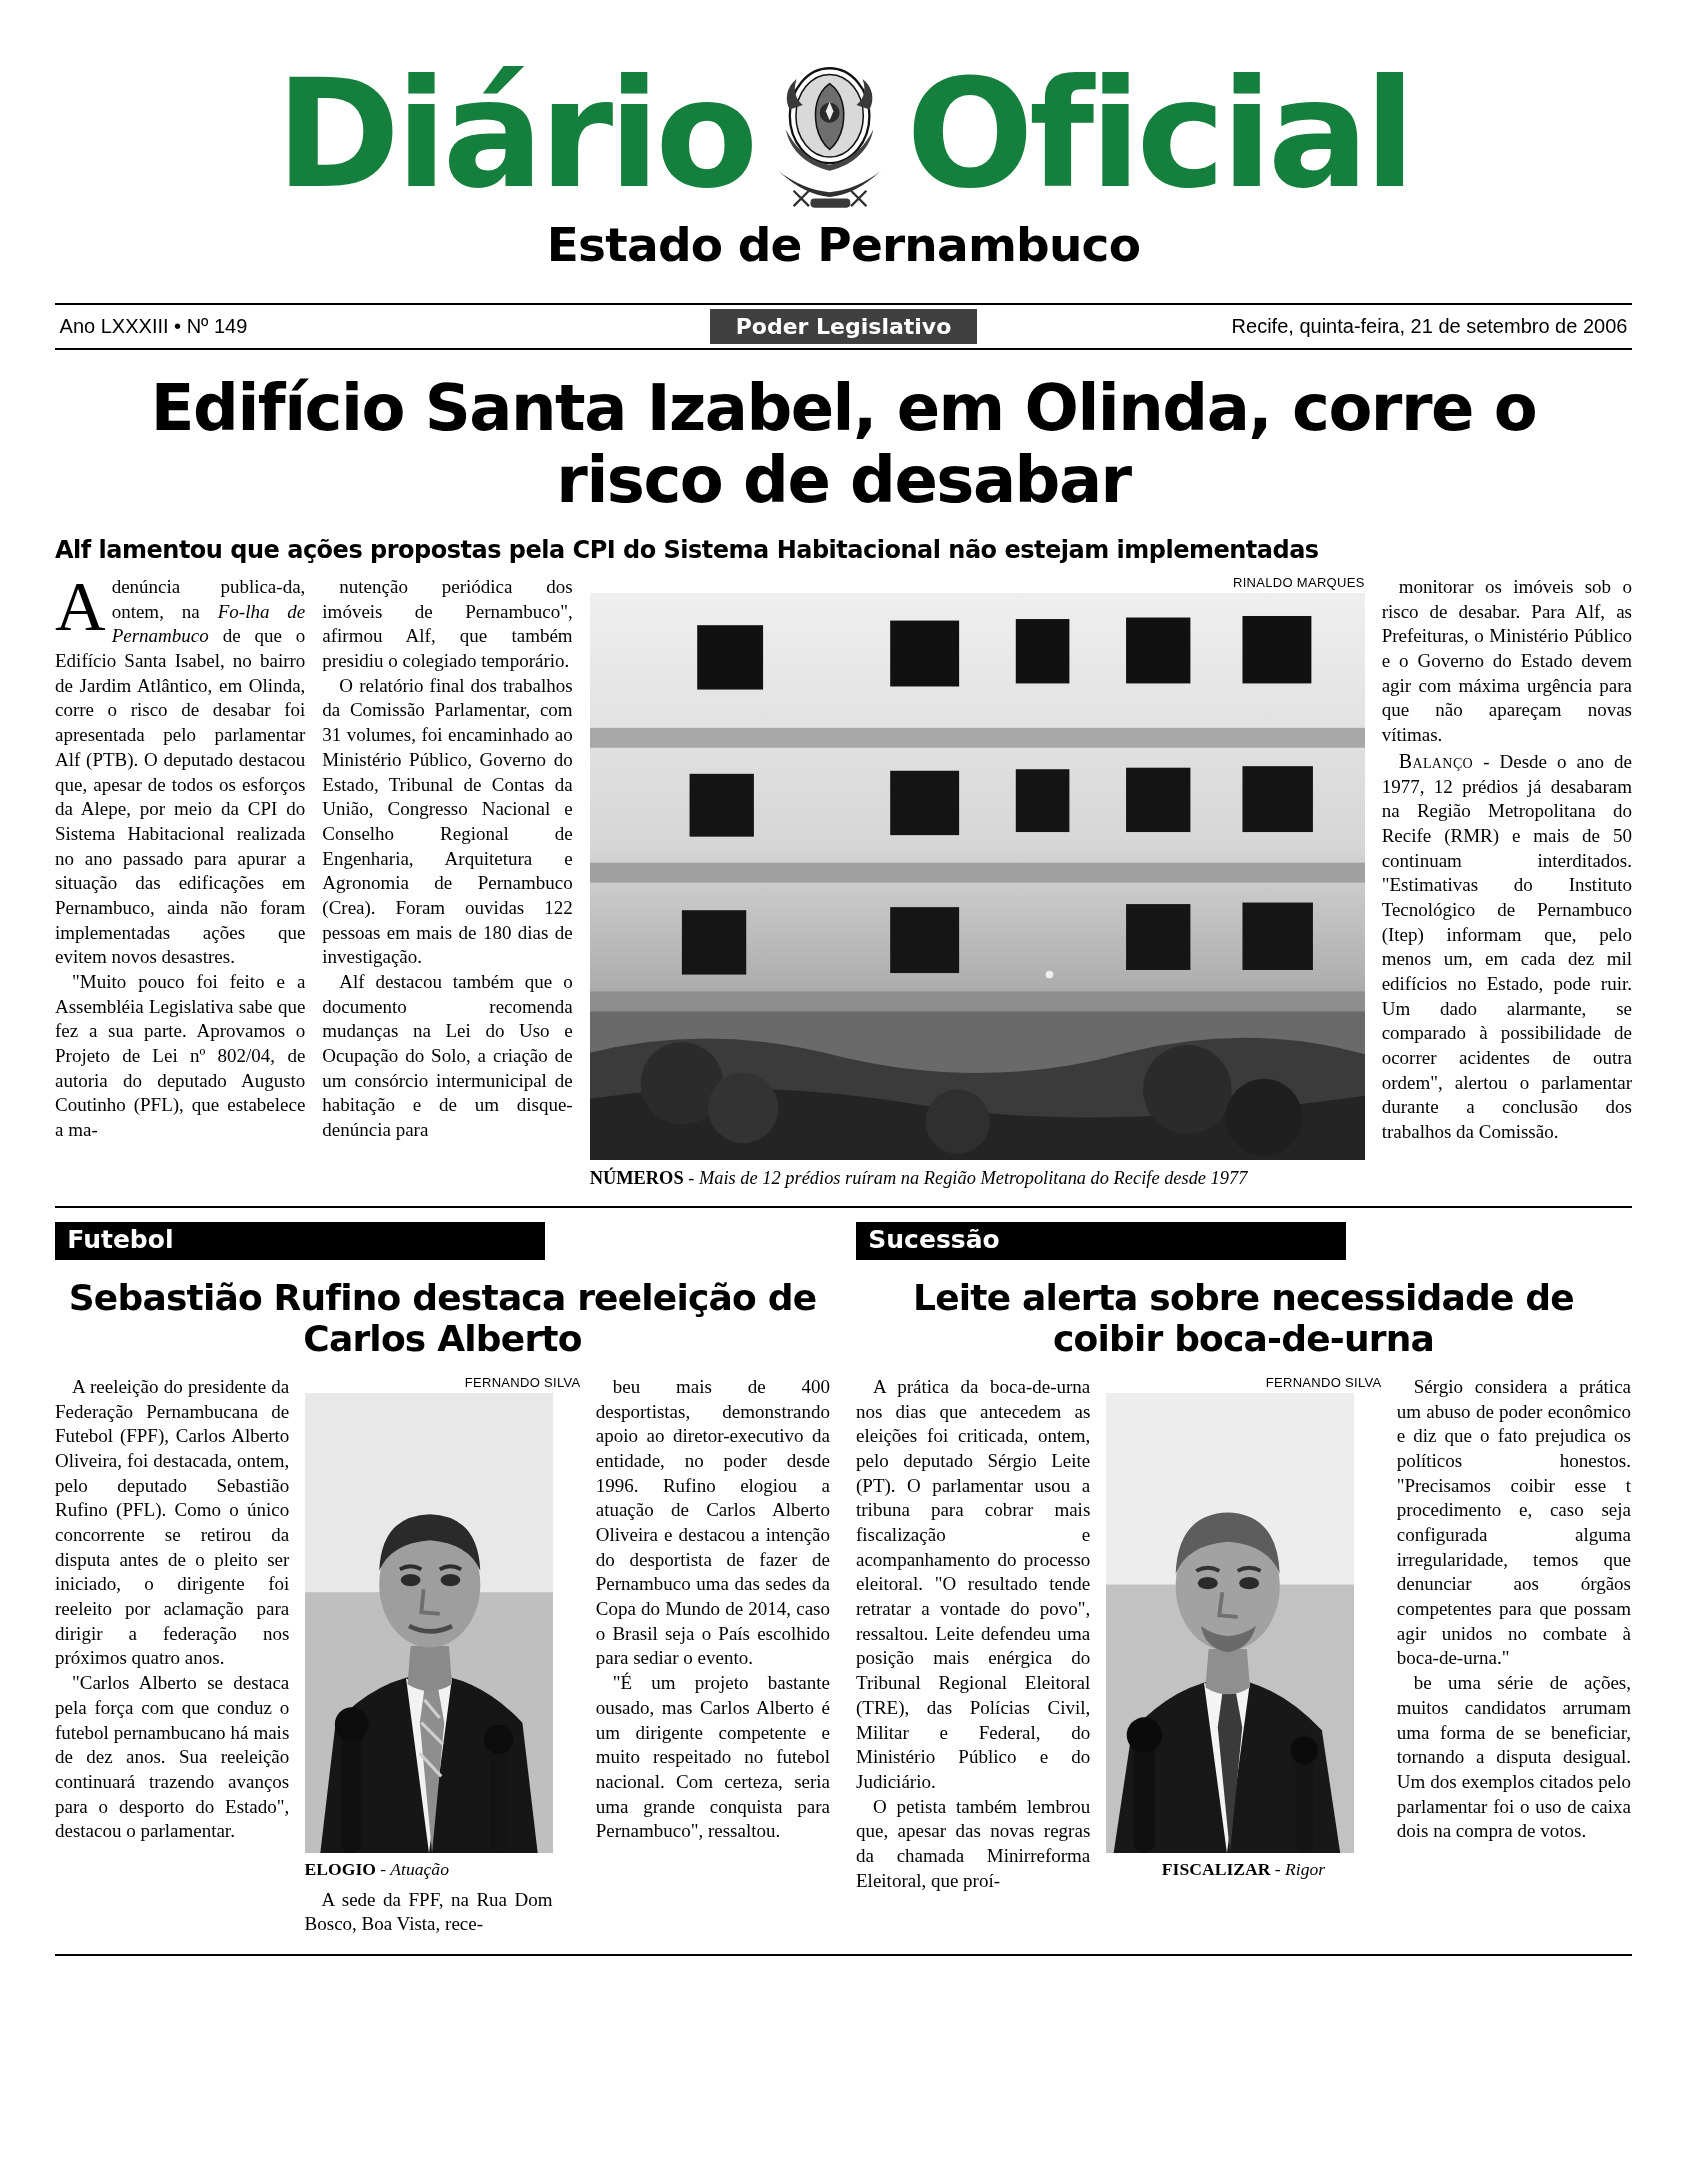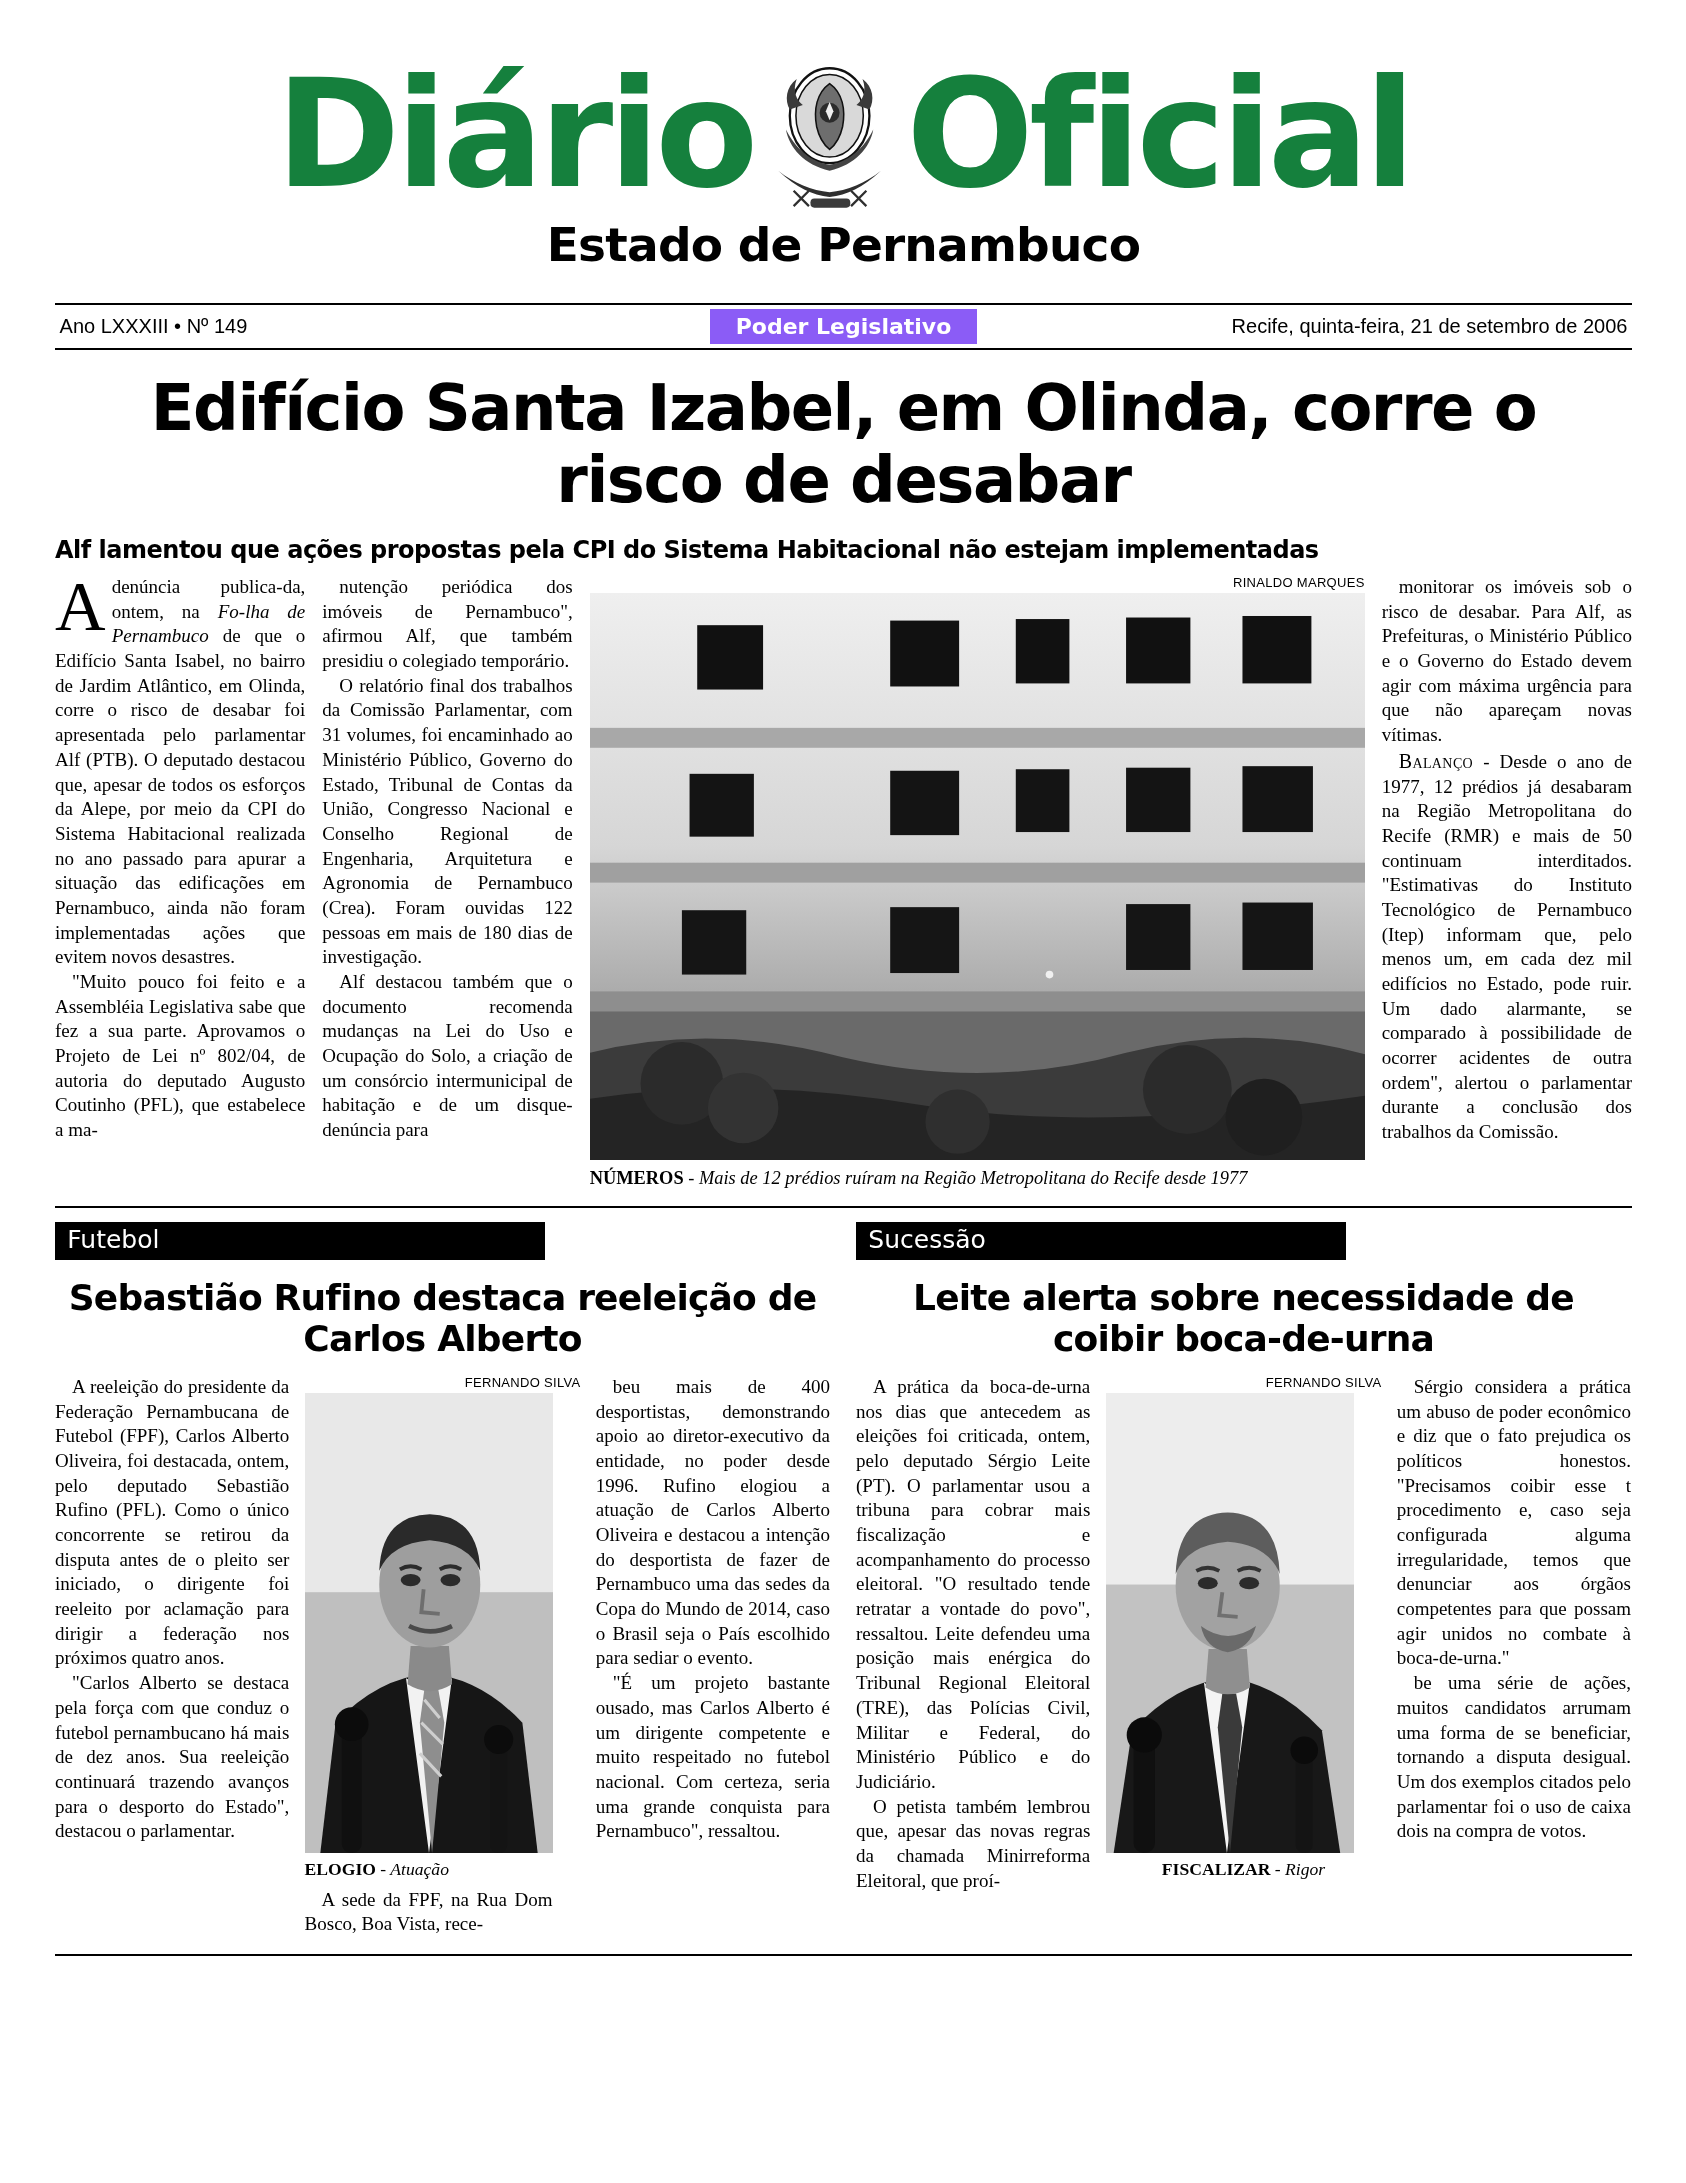--- a/index.html
+++ b/index.html
@@ -76,21 +76,21 @@
     padding-left: 4.6px;
     flex: 1;
     text-align: left;
   }
   .infobar .right {
     padding-right: 4.6px;
     flex: 1;
     text-align: right;
   }
   .infobar .center-badge {
-    background: #8b5cf6;
+    background: #404040;
     color: #fff;
     font-family: "DejaVu Sans", sans-serif;
     font-weight: 700;
     font-size: 22px;
     padding: 5.4px 26px;
     letter-spacing: 0px;
     white-space: nowrap;
   }
 
   
@@ -178,21 +178,21 @@
   .bottom {
     display: flex;
     gap: 26px;
     margin-top: 13.8px;
   }
   .half { width: 775px; }
   .sec-label {
     background: #000;
     color: #fff;
     font-family: "DejaVu Sans", sans-serif;
-    font-weight: 400;
+    font-weight: 700;
     font-size: 25px;
     display: inline-block;
     padding: 3.8px 12.3px 5.4px 12.3px;
     min-width: 490px;
     box-sizing: border-box;
   }
   .sec-head {
     text-align: center;
     font-family: "DejaVu Sans", sans-serif;
     font-weight: 700;

